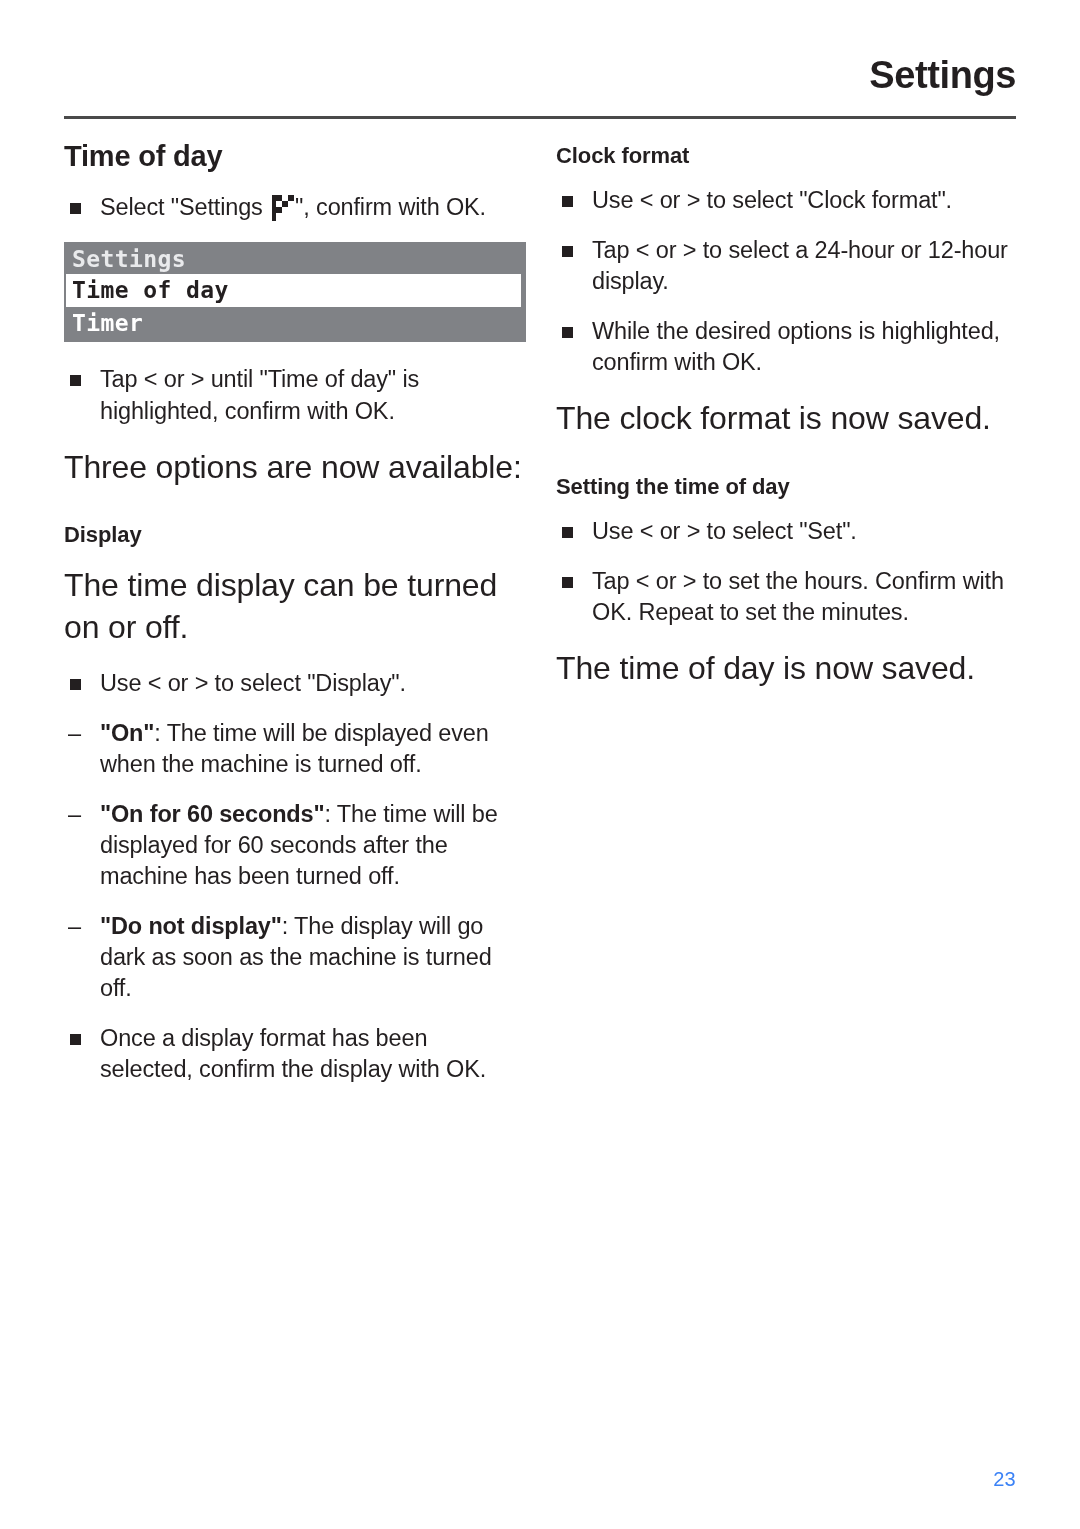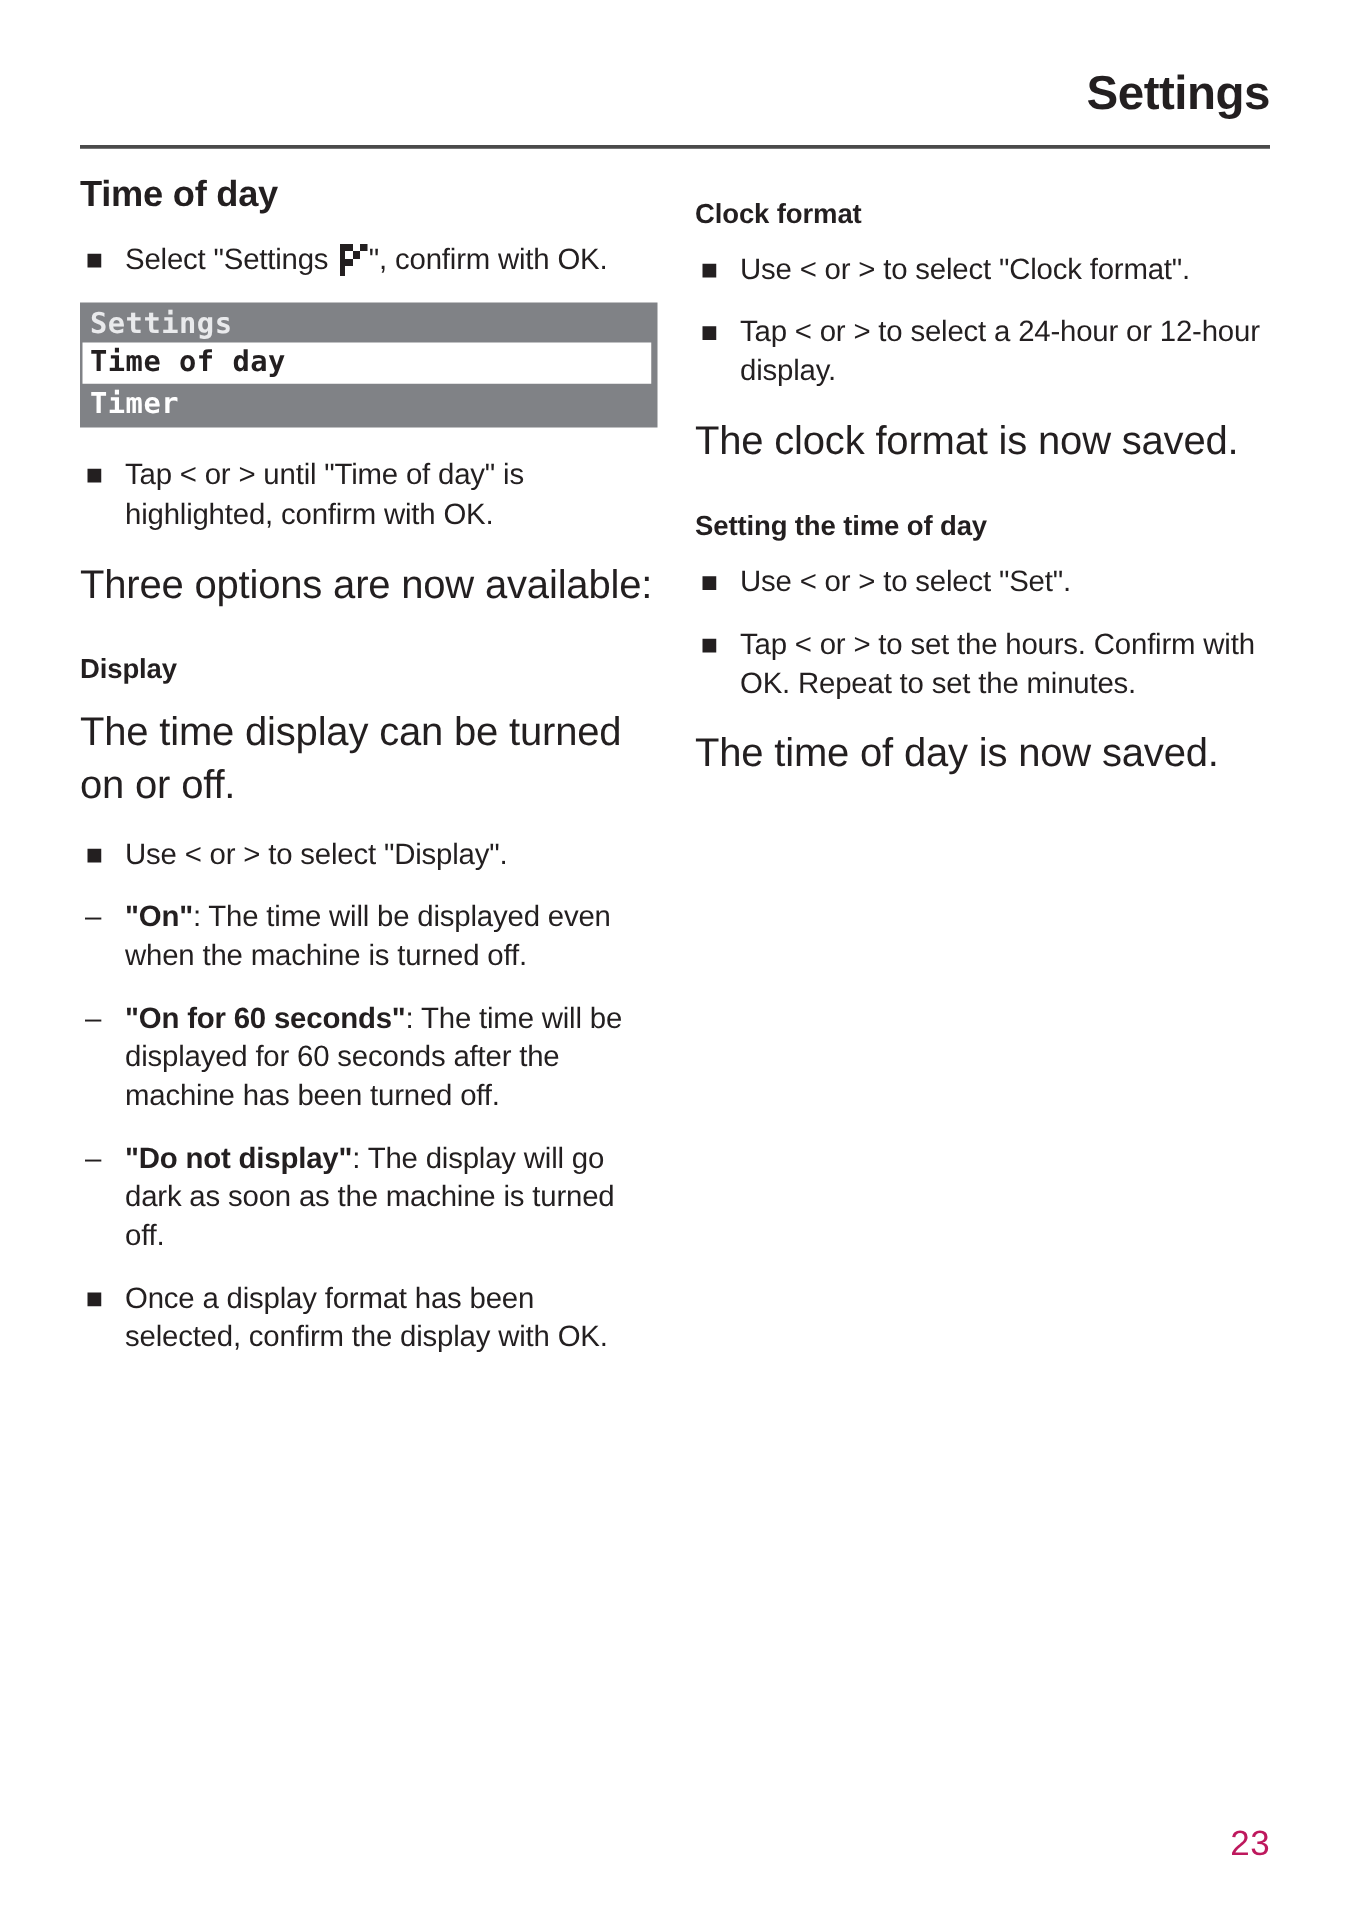--- a/index.html
+++ b/index.html
@@ -72,21 +72,21 @@
     line-height: 1.12;
     letter-spacing: -0.2px;
   }
   h2.sub-title {
     margin: 34px 0 17px 0;
     font-size: 22px;
     font-weight: bold;
     line-height: 1.15;
     letter-spacing: -0.1px;
   }
-  h2.sub-title.first { margin-top: 18px; }
+  h2.sub-title.first { margin-top: 3px; }
 
   p.para {
     margin: 0 0 19px 0;
     font-size: 32px;
     line-height: 1.32;
     letter-spacing: -0.15px;
   }
 
   
   .bullet {
@@ -175,22 +175,22 @@
   .lcd-item2 {
     top: 66px;
     color: #ffffff;
   }
 
   
   .folio {
     position: absolute;
     right: 64px;
     bottom: 42px;
-    font-size: 28px;
-    color: #be185d;
+    font-size: 20px;
+    color: #3b82f6;
     letter-spacing: 0.3px;
   }
 </style>
 </head>
 <body>
 
 <div class="page">
 
   <div class="header">
     <div class="header-title">Settings</div>
@@ -274,20 +274,24 @@
       <div class="bullet">
         <span class="marker"></span>
         <span>Use &lt; or &gt; to select "Clock format".</span>
       </div>
 
       <div class="bullet">
         <span class="marker"></span>
         <span>Tap &lt; or &gt; to select a 24-hour or 12-hour display.</span>
       </div>
 
+      <div class="bullet">
+        <span class="marker"></span>
+        <span>While the desired options is highlighted, confirm with OK.</span>
+      </div>
 
       <p class="para">The clock format is now saved.</p>
 
       <h2 class="sub-title">Setting the time of day</h2>
 
       <div class="bullet">
         <span class="marker"></span>
         <span>Use &lt; or &gt; to select "Set".</span>
       </div>
 

